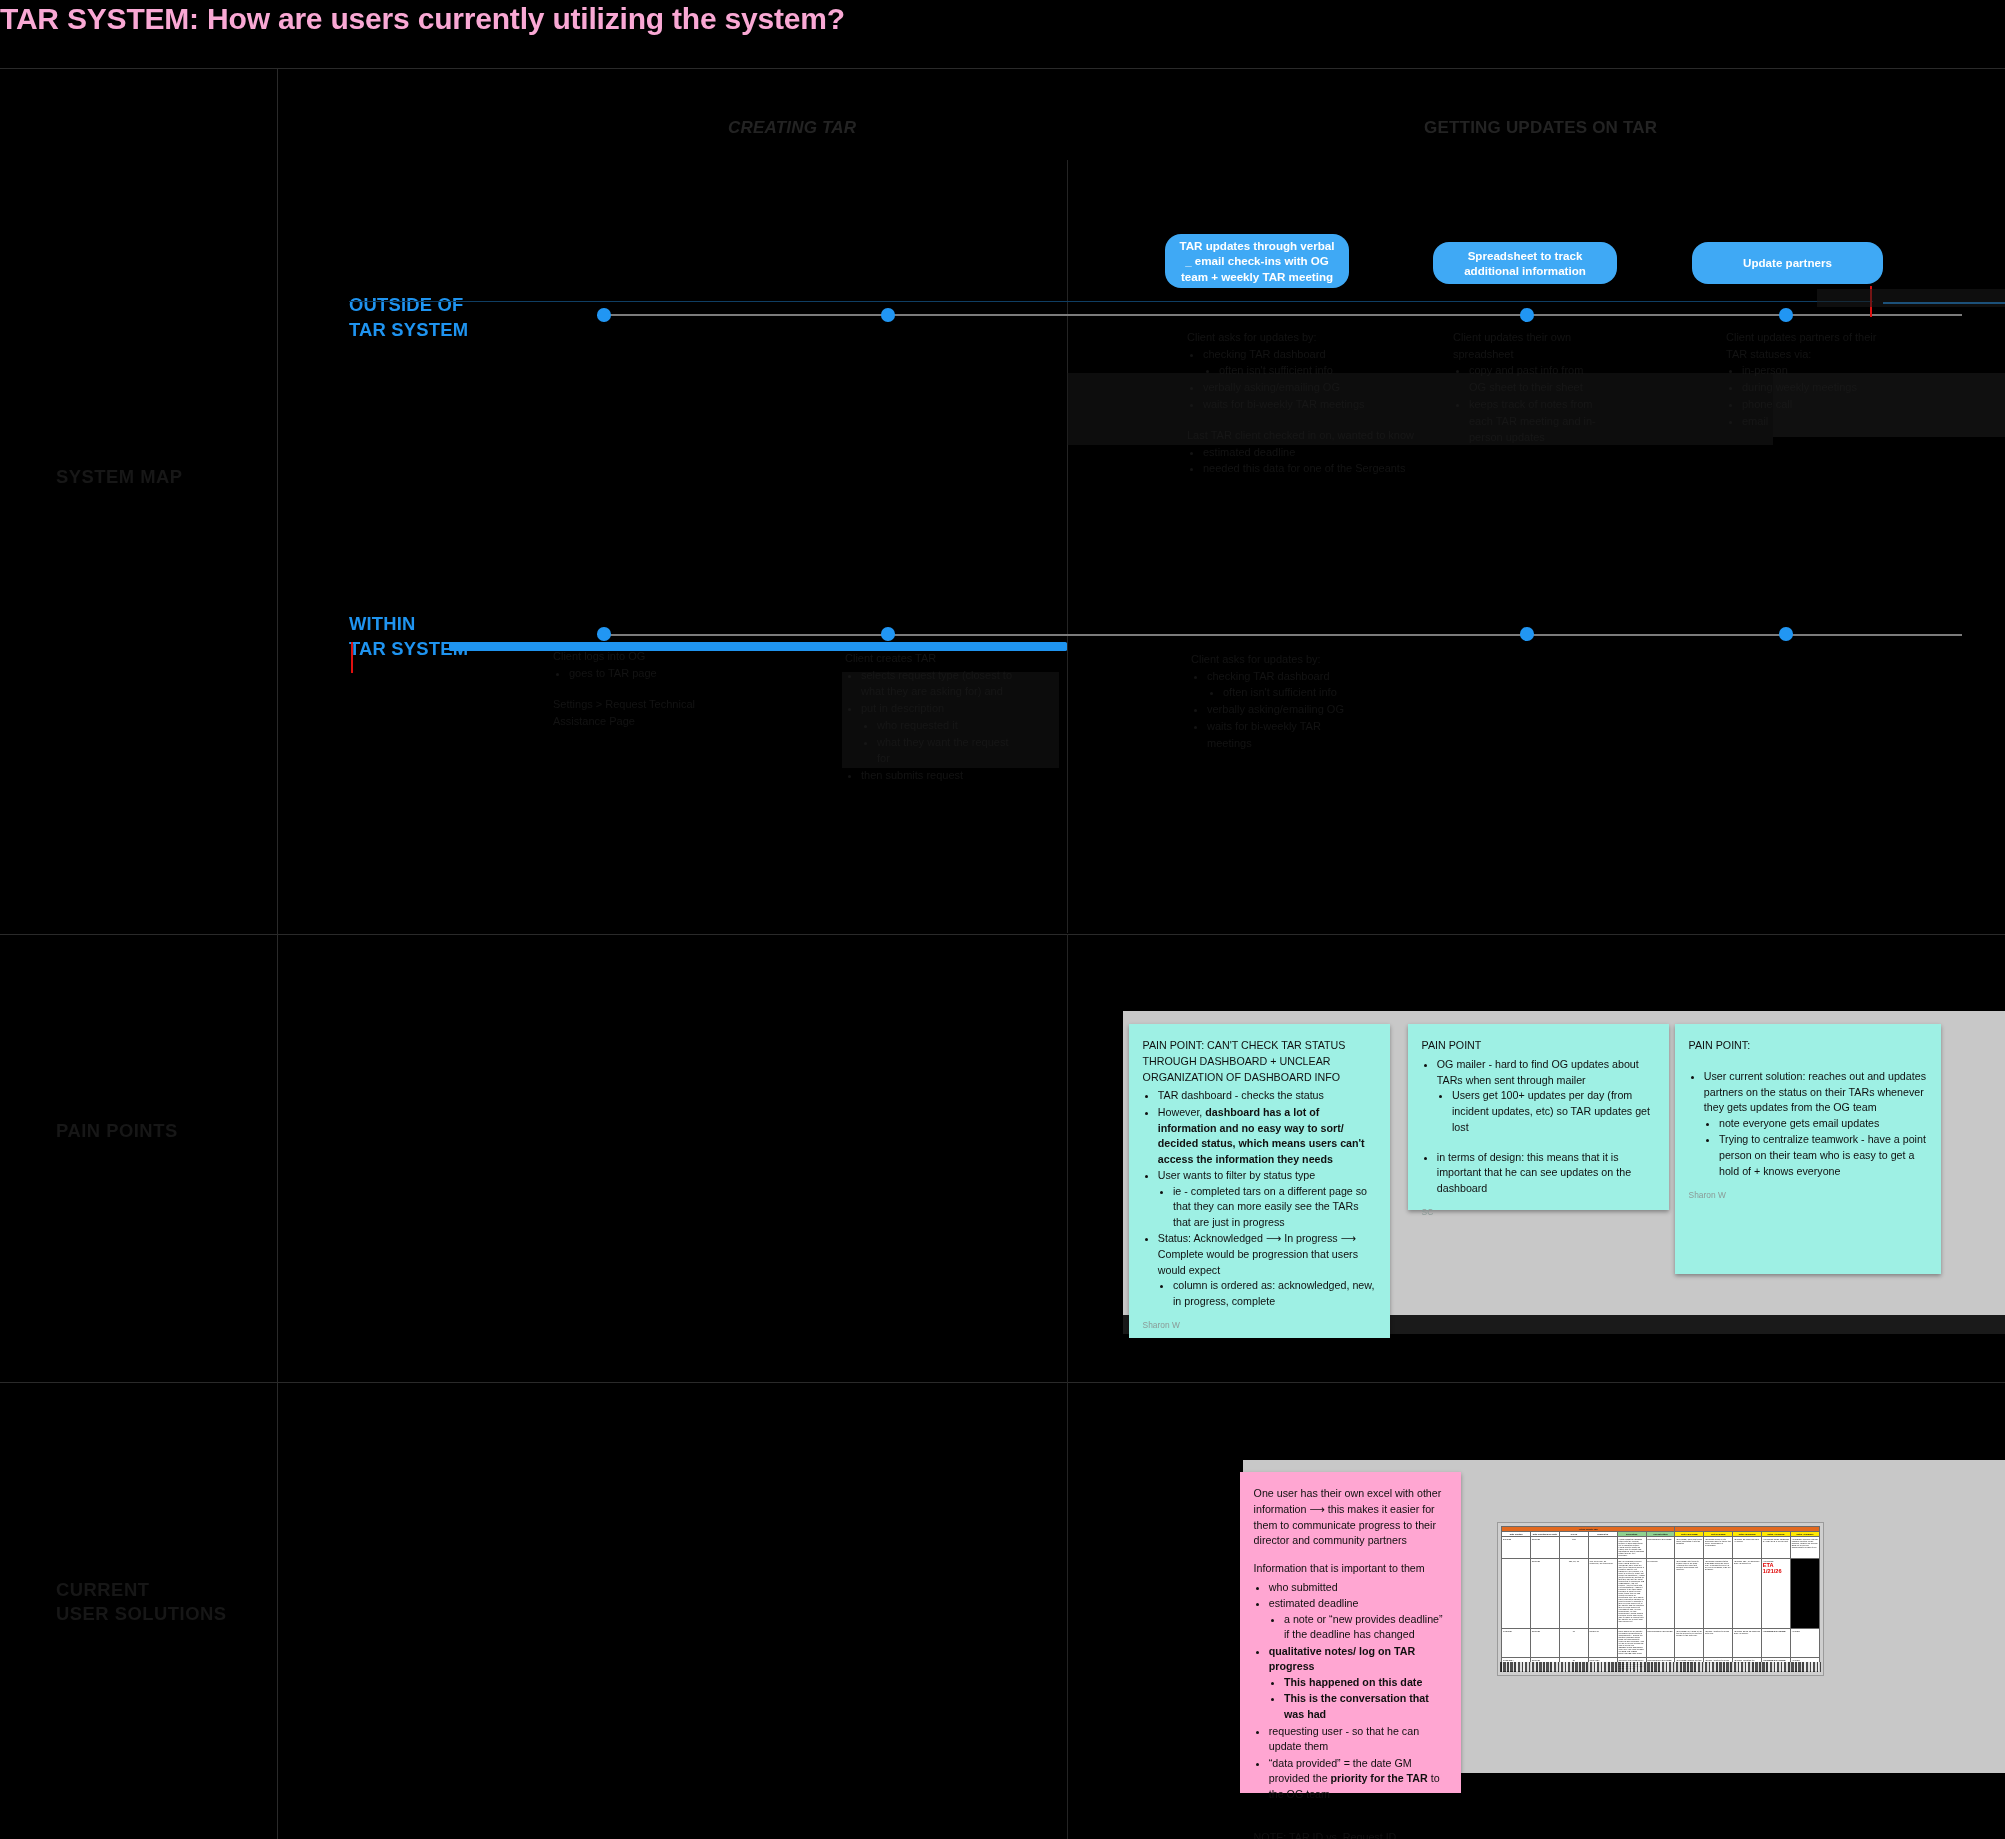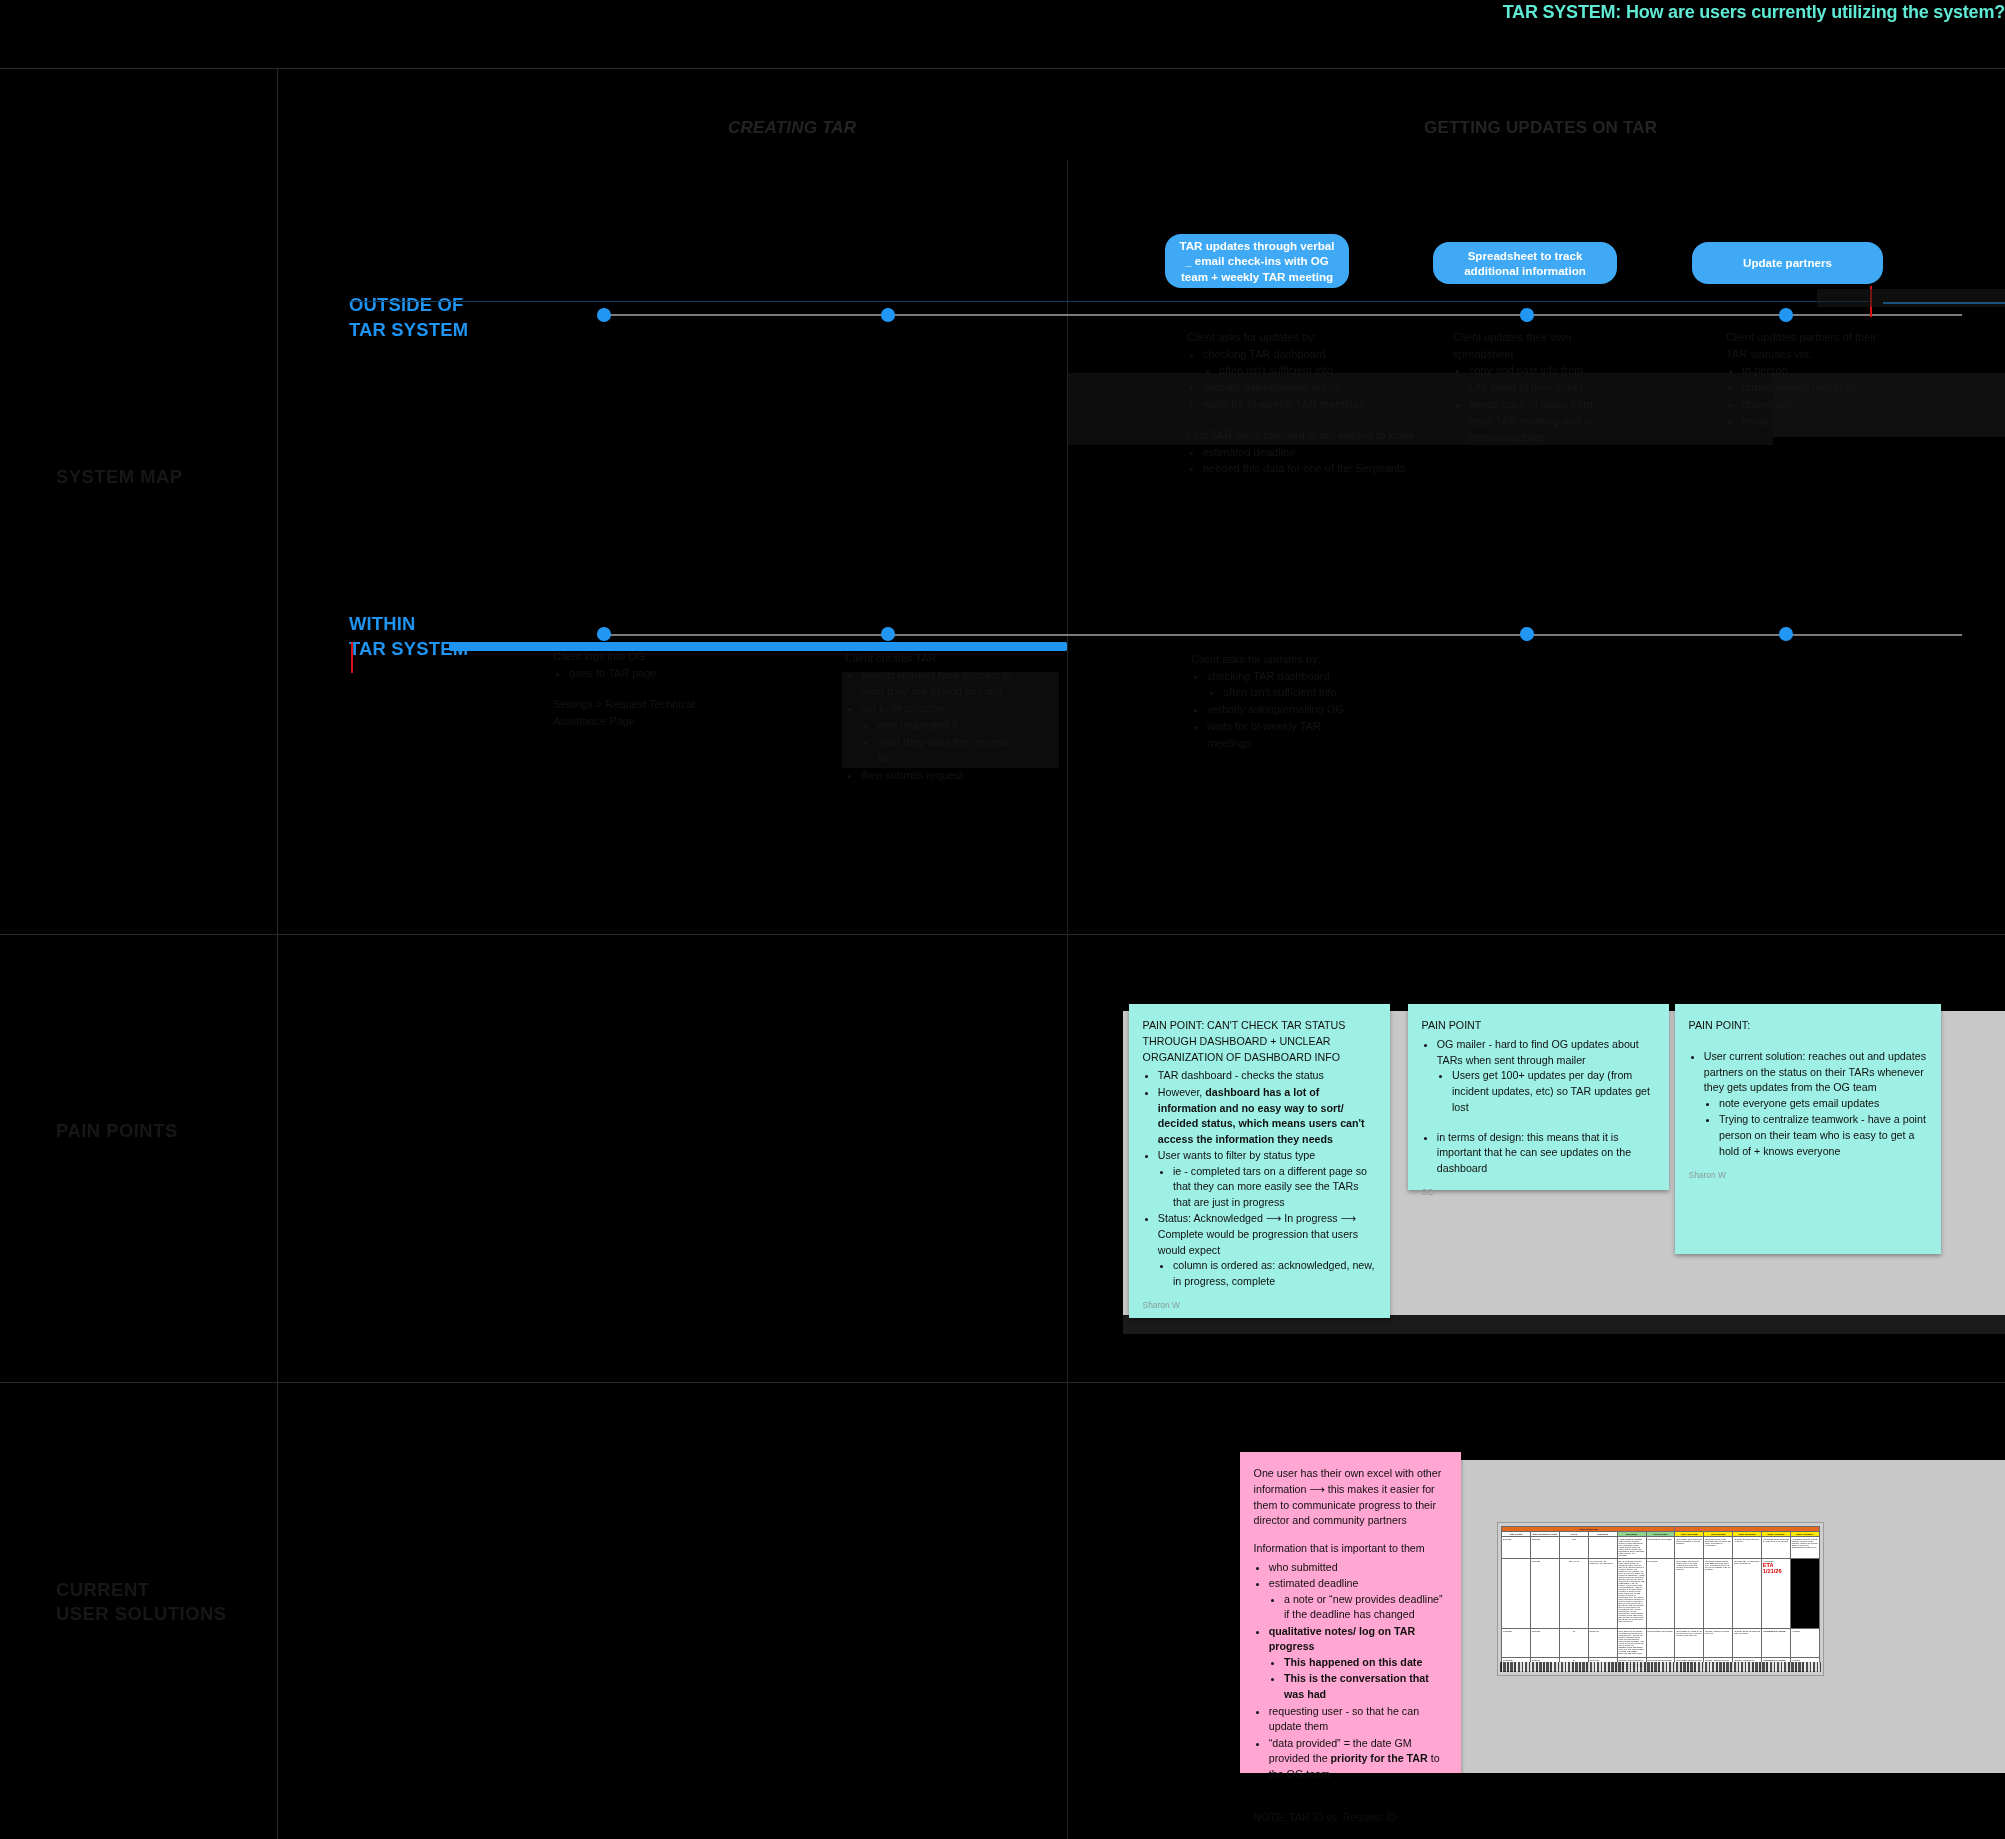--- a/index.html
+++ b/index.html
@@ -4,23 +4,23 @@
 <style>
   html,body{margin:0;padding:0;background:#000;}
   body{width:2005px;height:1839px;position:relative;overflow:hidden;
        font-family:"Liberation Sans",sans-serif;color:#fff;}
 
   
   #canvas{position:absolute;inset:0;background:#000;}
 
   
   .board-title{
-    position:absolute;left:0;top:1.6px;width:2005px;text-align:right;
-    font-size:18px;font-weight:700;letter-spacing:-0.2px;
-    color:#5eead4;
+    position:absolute;left:0;top:1.6px;width:2005px;text-align:left;
+    font-size:30px;font-weight:700;letter-spacing:-0.2px;
+    color:#f9a8d4;
   }
 
   
   .hline{position:absolute;height:0.8px;background:#2a2a2a;}
   .vline{position:absolute;width:0.8px;background:#2a2a2a;}
   .vline-dim{position:absolute;width:0.8px;background:#242424;}
 
   
   .row-label{
     position:absolute;font-size:18.4px;font-weight:700;color:#171717;
@@ -62,20 +62,21 @@
   .dk ul{margin:0;padding-left:16px;list-style:disc;}
   .dk ul ul{padding-left:16px;}
   .dk li{margin:0;}
   .dk .gap{height:14.4px;}
 
   
   .sticky{
     position:absolute;box-sizing:border-box;padding:14.4px 13.6px 8px 13.6px;
     font-size:10.7px;line-height:1.46;color:#101010;
     box-shadow:0 1.6px 4px rgba(0,0,0,.35);
+    margin-top:20px;
   }
   .sticky.teal{background:#9ef0e4;}
   .sticky.pink{background:#ffa6d2;}
   .sticky p{margin:0 0 1.6px 0;}
   .sticky ul{margin:3.2px 0 0 0;padding-left:15.2px;list-style:disc;}
   .sticky ul ul{margin:0;padding-left:15.2px;}
   .sticky li{margin:0 0 0.8px 0;}
   .sticky b{font-weight:700;}
   .sticky .spacer{height:10.4px;}
   .author{color:#8b9a97;font-size:8.4px;margin-top:9.6px;}

